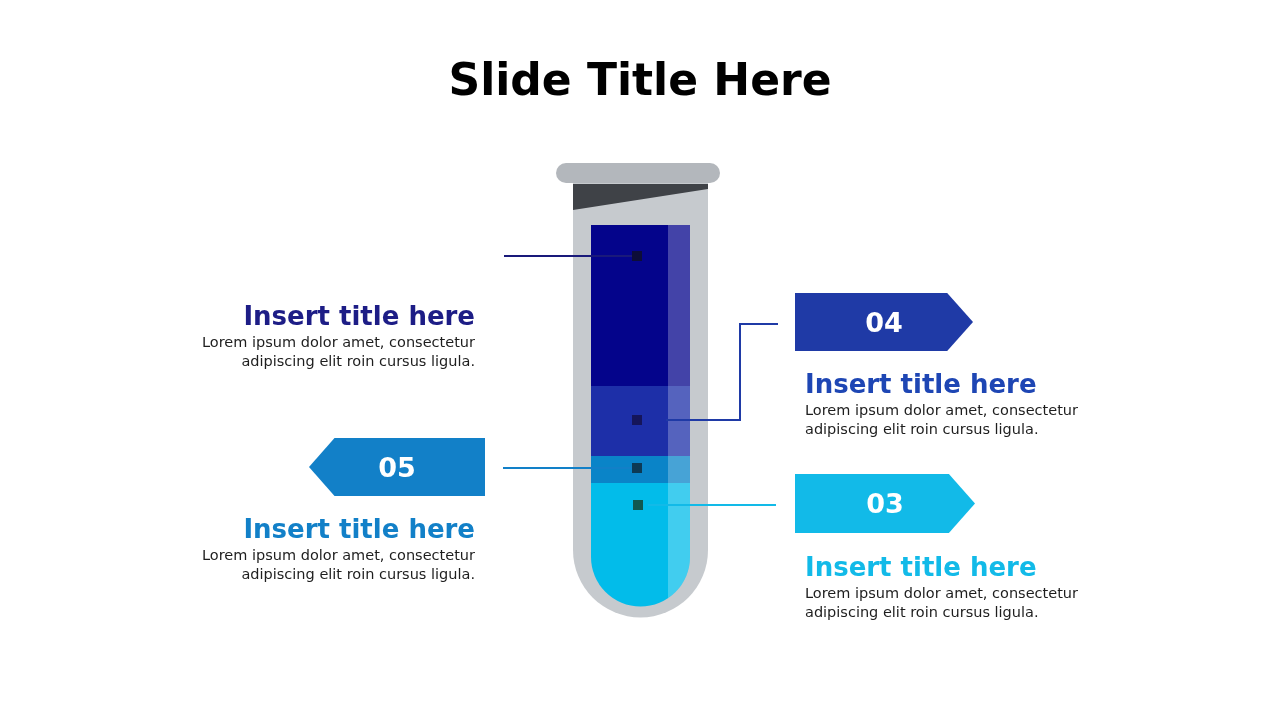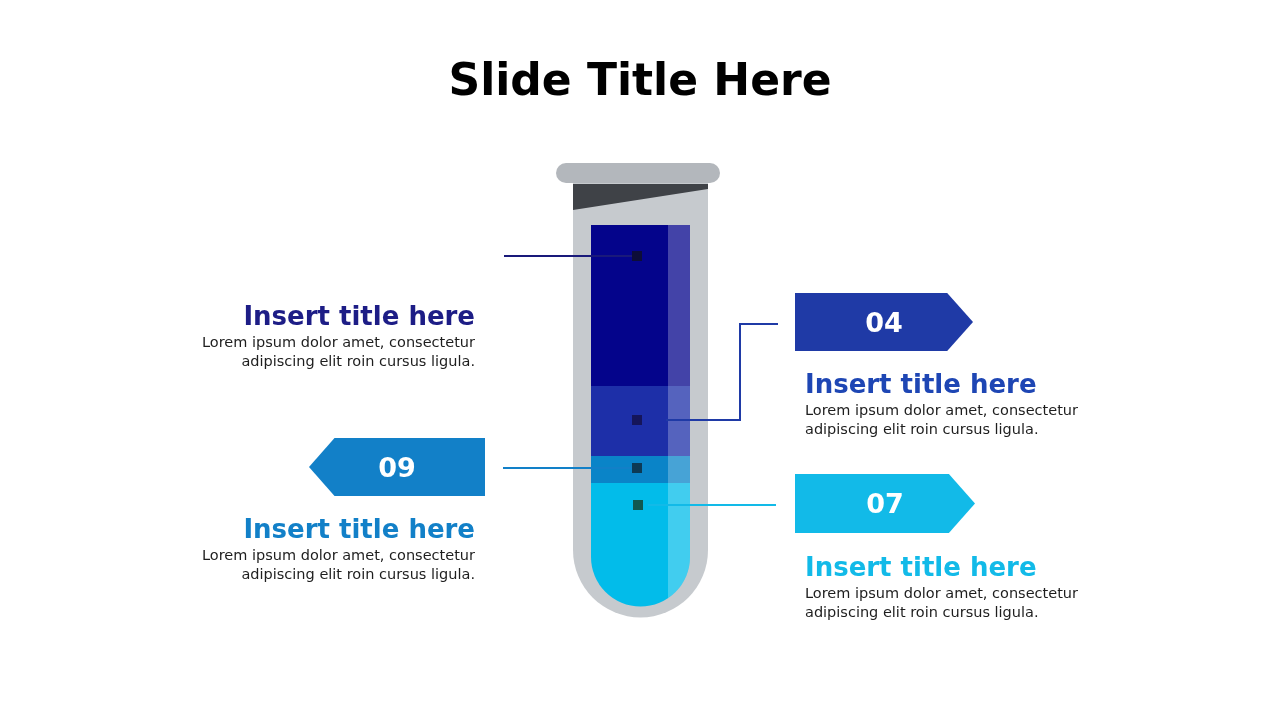--- a/index.html
+++ b/index.html
@@ -68,24 +68,24 @@
     <polyline points="504,240 632,240" fill="none" stroke-width="2" stroke="#19197A"></polyline>
     <polyline points="778,308 740,308 740,404 666,404" fill="none" stroke-width="2" stroke="#1F3AA6"></polyline>
     <polyline points="503,452 632,452" fill="none" stroke-width="2" stroke="#1280C8"></polyline>
     <polyline points="648,489 776,489" fill="none" stroke-width="2" stroke="#12BAE8"></polyline>
   </svg>
 
   <div class="arrow arrow-right a2" style="background: rgb(31, 58, 166);">
     <span>04</span>
   </div>
   <div class="arrow arrow-left a3" style="background: rgb(18, 128, 200);">
-    <span>09</span>
+    <span>05</span>
   </div>
   <div class="arrow arrow-right a4" style="background: rgb(18, 186, 232);">
-    <span>07</span>
+    <span>03</span>
   </div>
 
   <div class="textblock t1">
     <h3 style="color: rgb(29, 29, 134);">Insert title here</h3>
     <p>Lorem ipsum dolor amet, consectetur adipiscing elit roin cursus ligula.</p>
   </div>
   <div class="textblock t2">
     <h3 style="color: rgb(30, 70, 180);">Insert title here</h3>
     <p>Lorem ipsum dolor amet, consectetur adipiscing elit roin cursus ligula.</p>
   </div>

